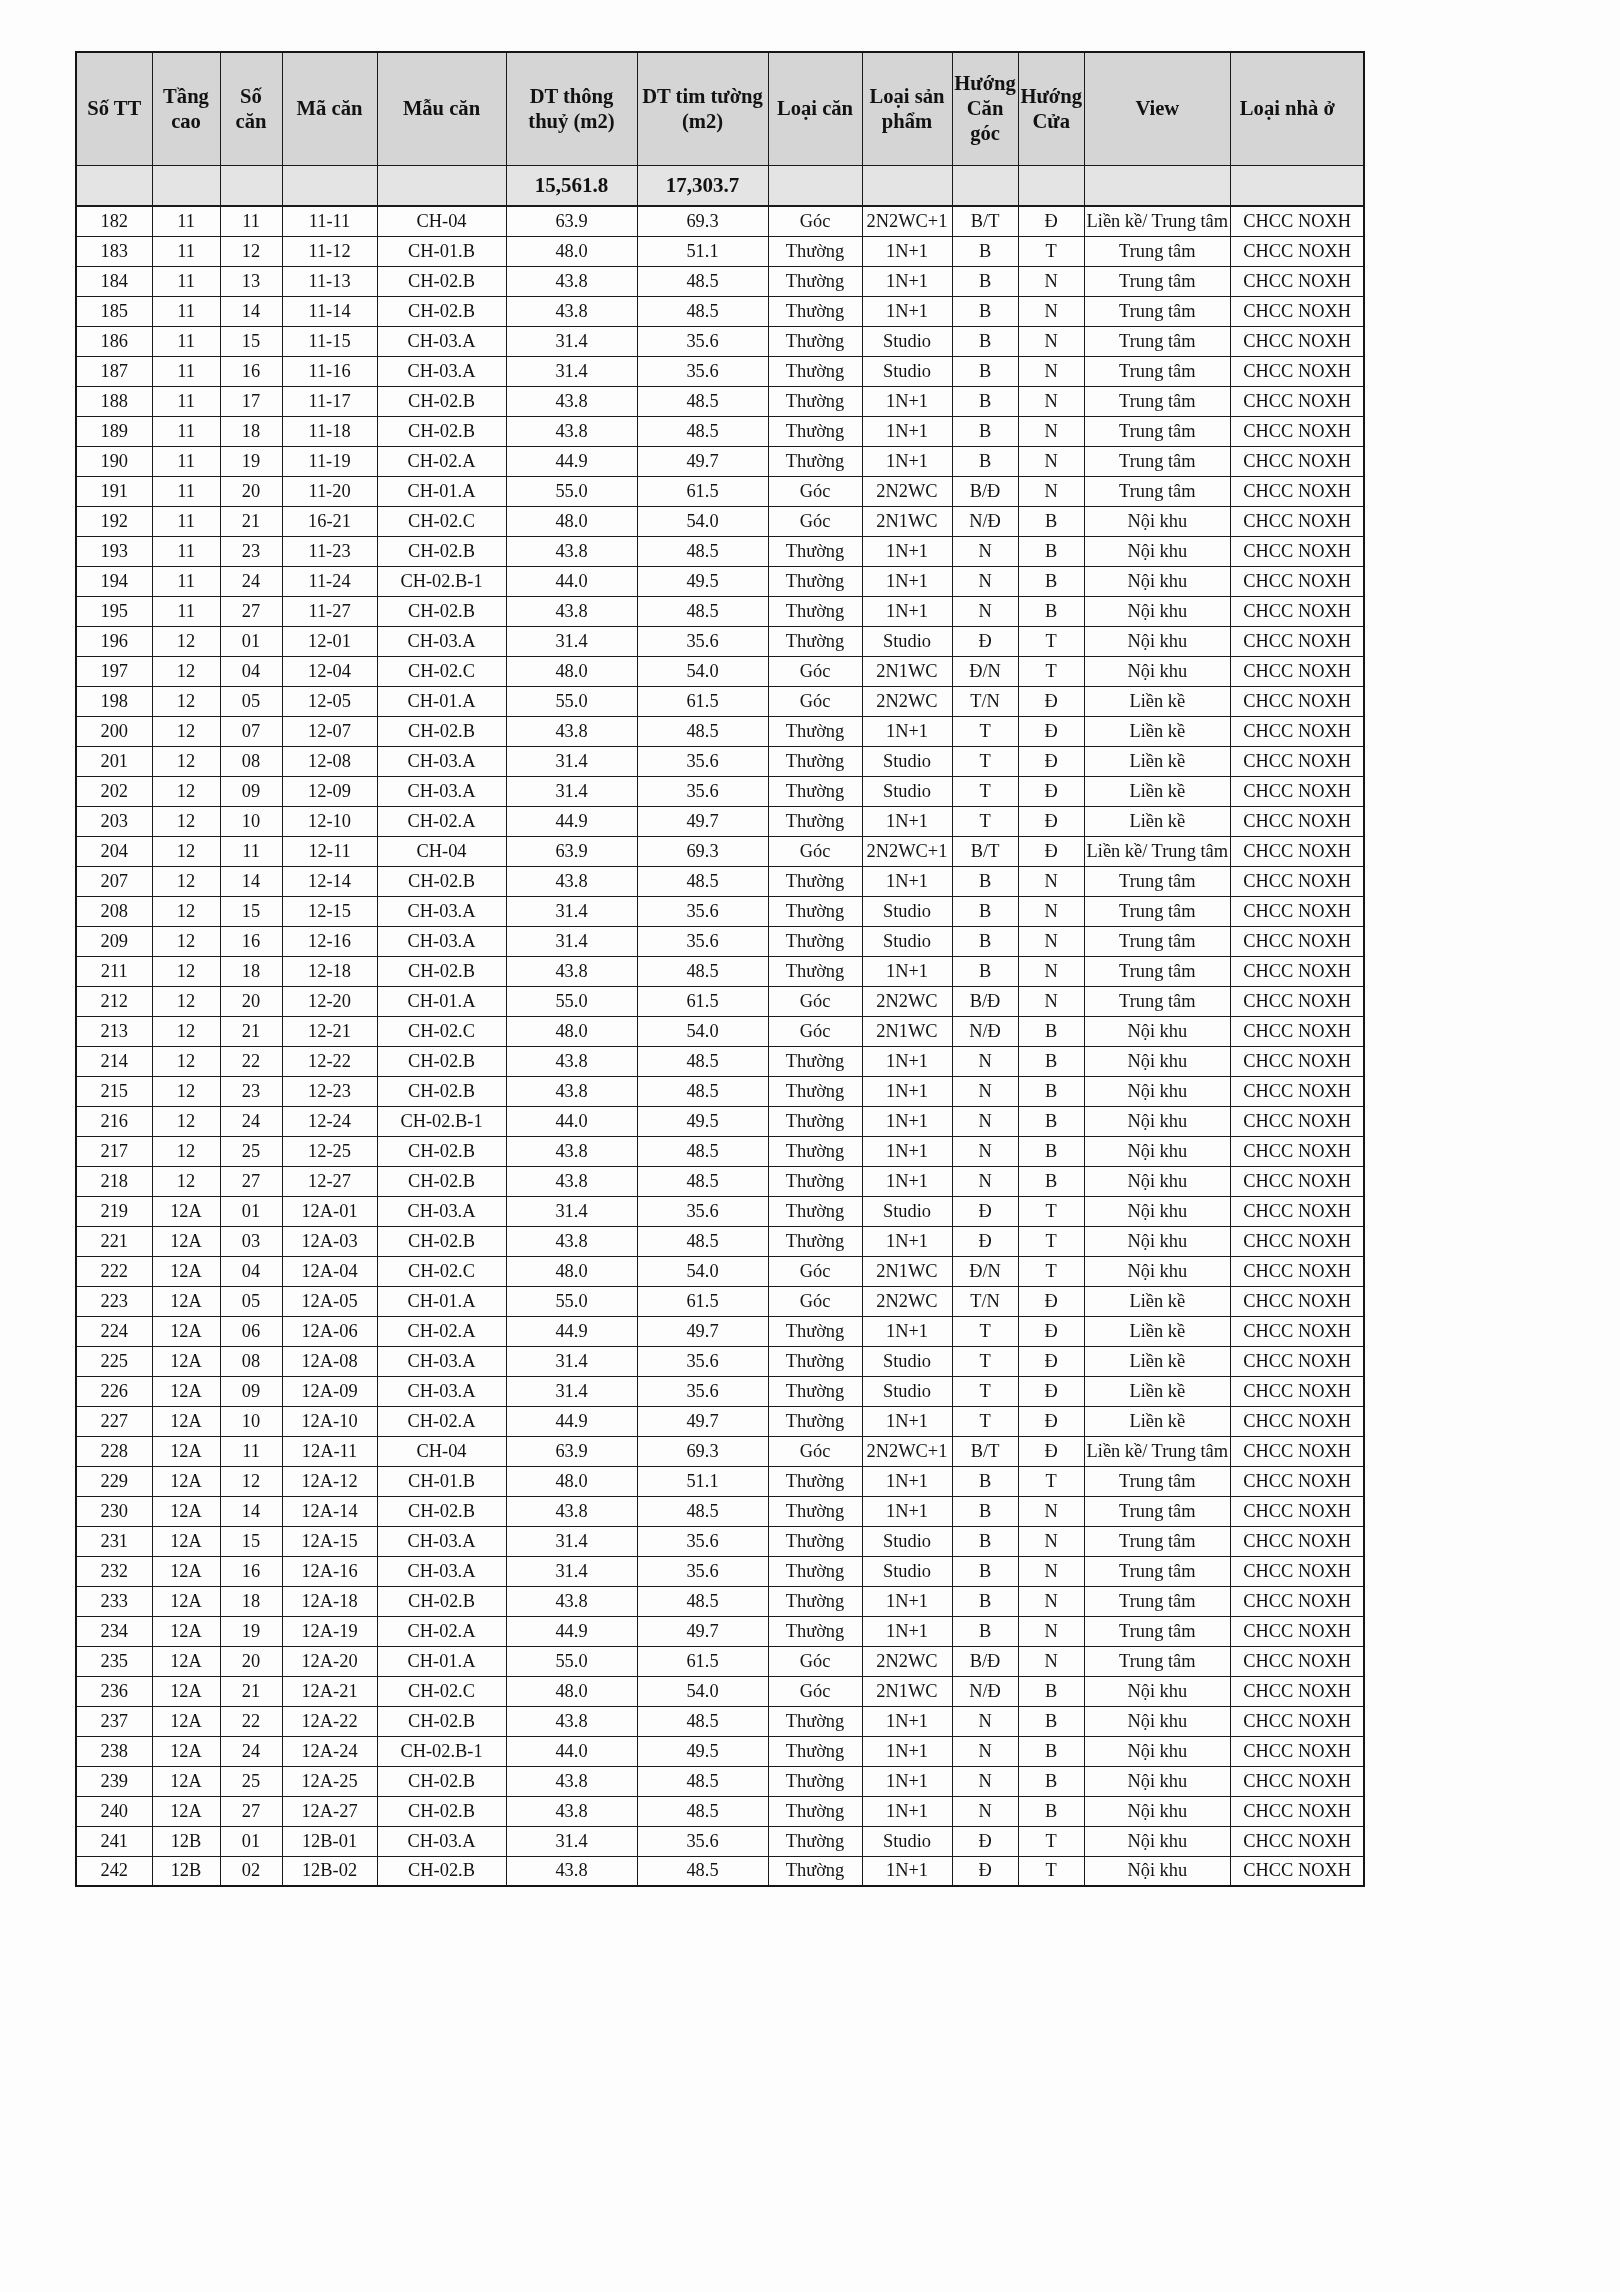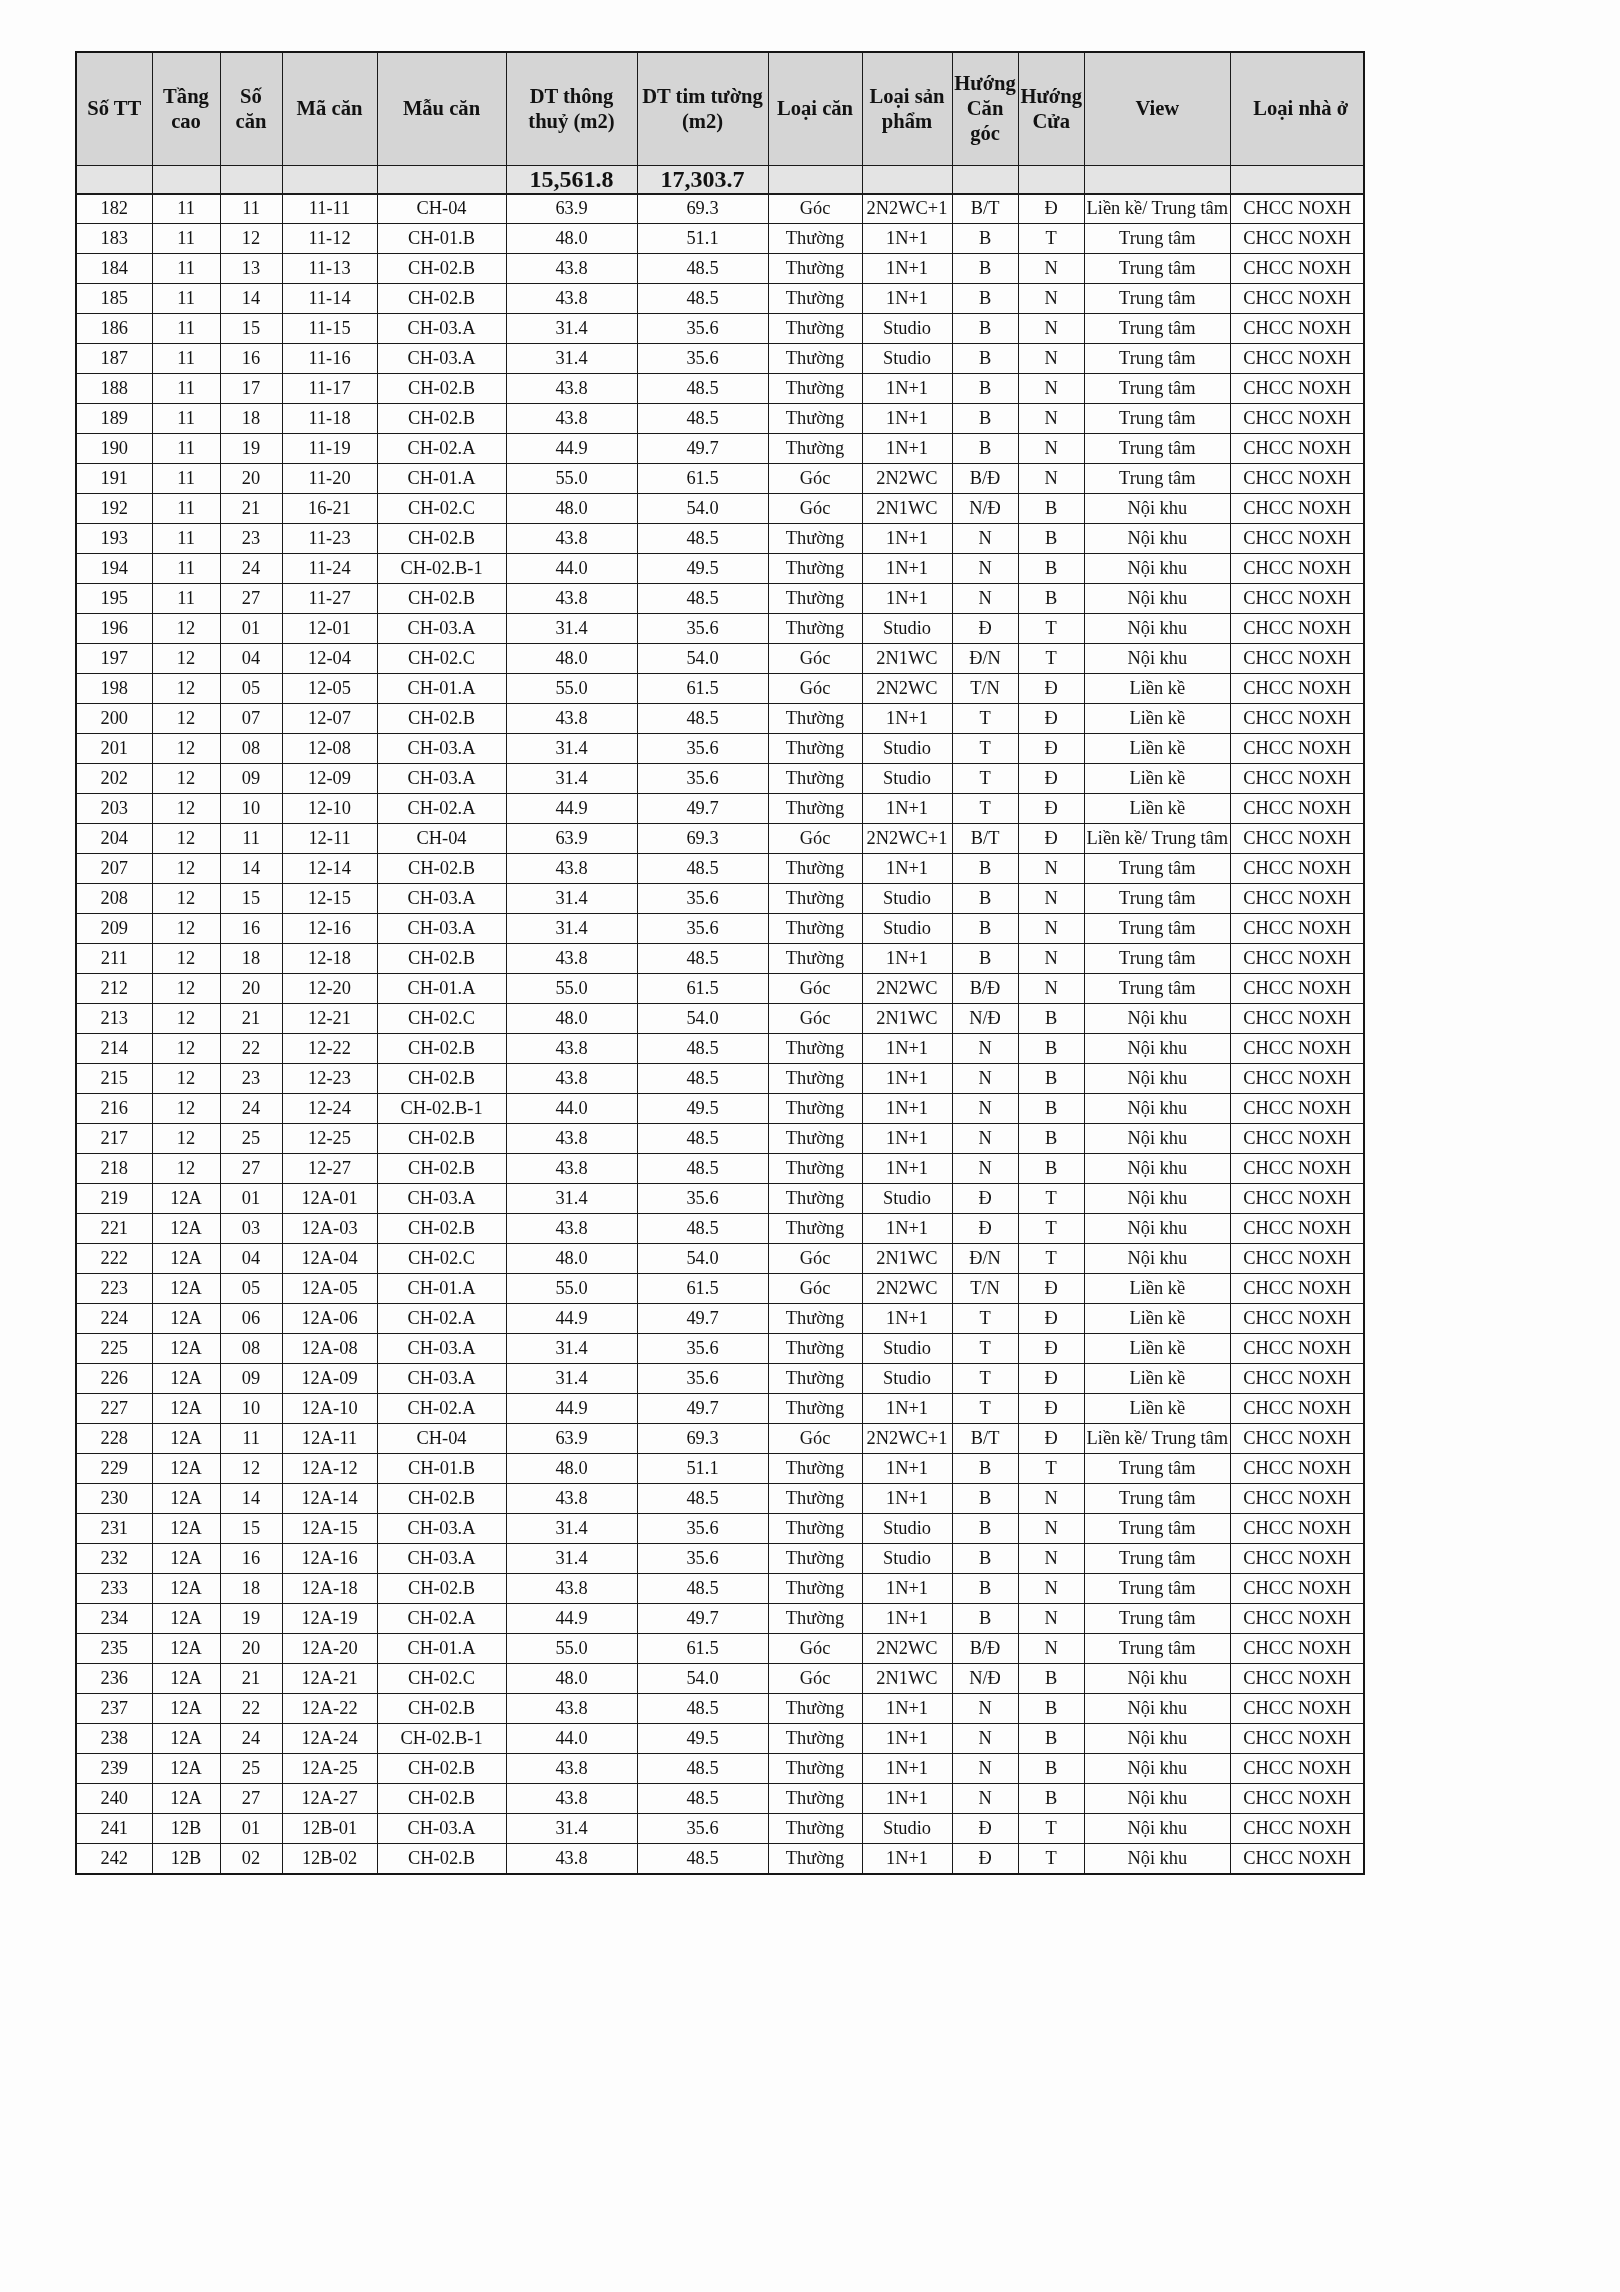--- a/index.html
+++ b/index.html
@@ -25,24 +25,24 @@
     border:1.8px solid #1a1a1a;
     text-align:center;vertical-align:middle;
     padding:0 1.8px;box-sizing:border-box;
     white-space:normal;
   }
   thead th{
     height:113px;
     background:#d5d5d5;
     font-size:20.6px;font-weight:bold;line-height:1.22;
   }
-  thead th.th-left{text-align:center;padding-left:9px;}
+  thead th.th-left{text-align:left;padding-left:9px;}
   tr.totals td{
-    height:26px;background:#e4e4e4;
-    font-size:24px;font-weight:bold;
+    height:41px;background:#e4e4e4;
+    font-size:21px;font-weight:bold;
     border-bottom-width:2.7px;
   }
   tbody td{
     height:30px;font-size:18.4px;background:#fdfdfd;
   }
   .view-wrap{
     display:block;width:100%;
     white-space:nowrap;overflow:hidden;text-align:center;
   }
 </style>

